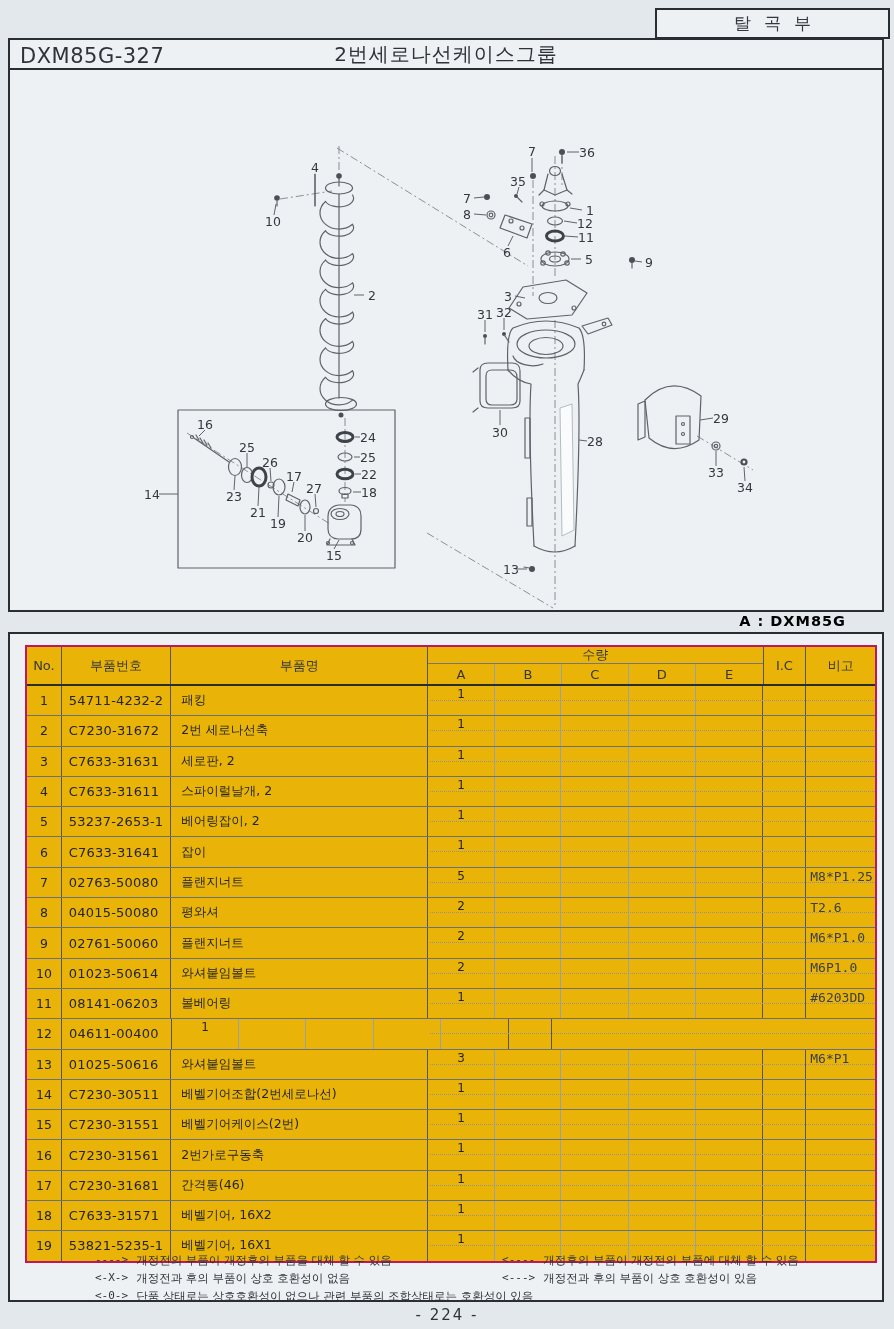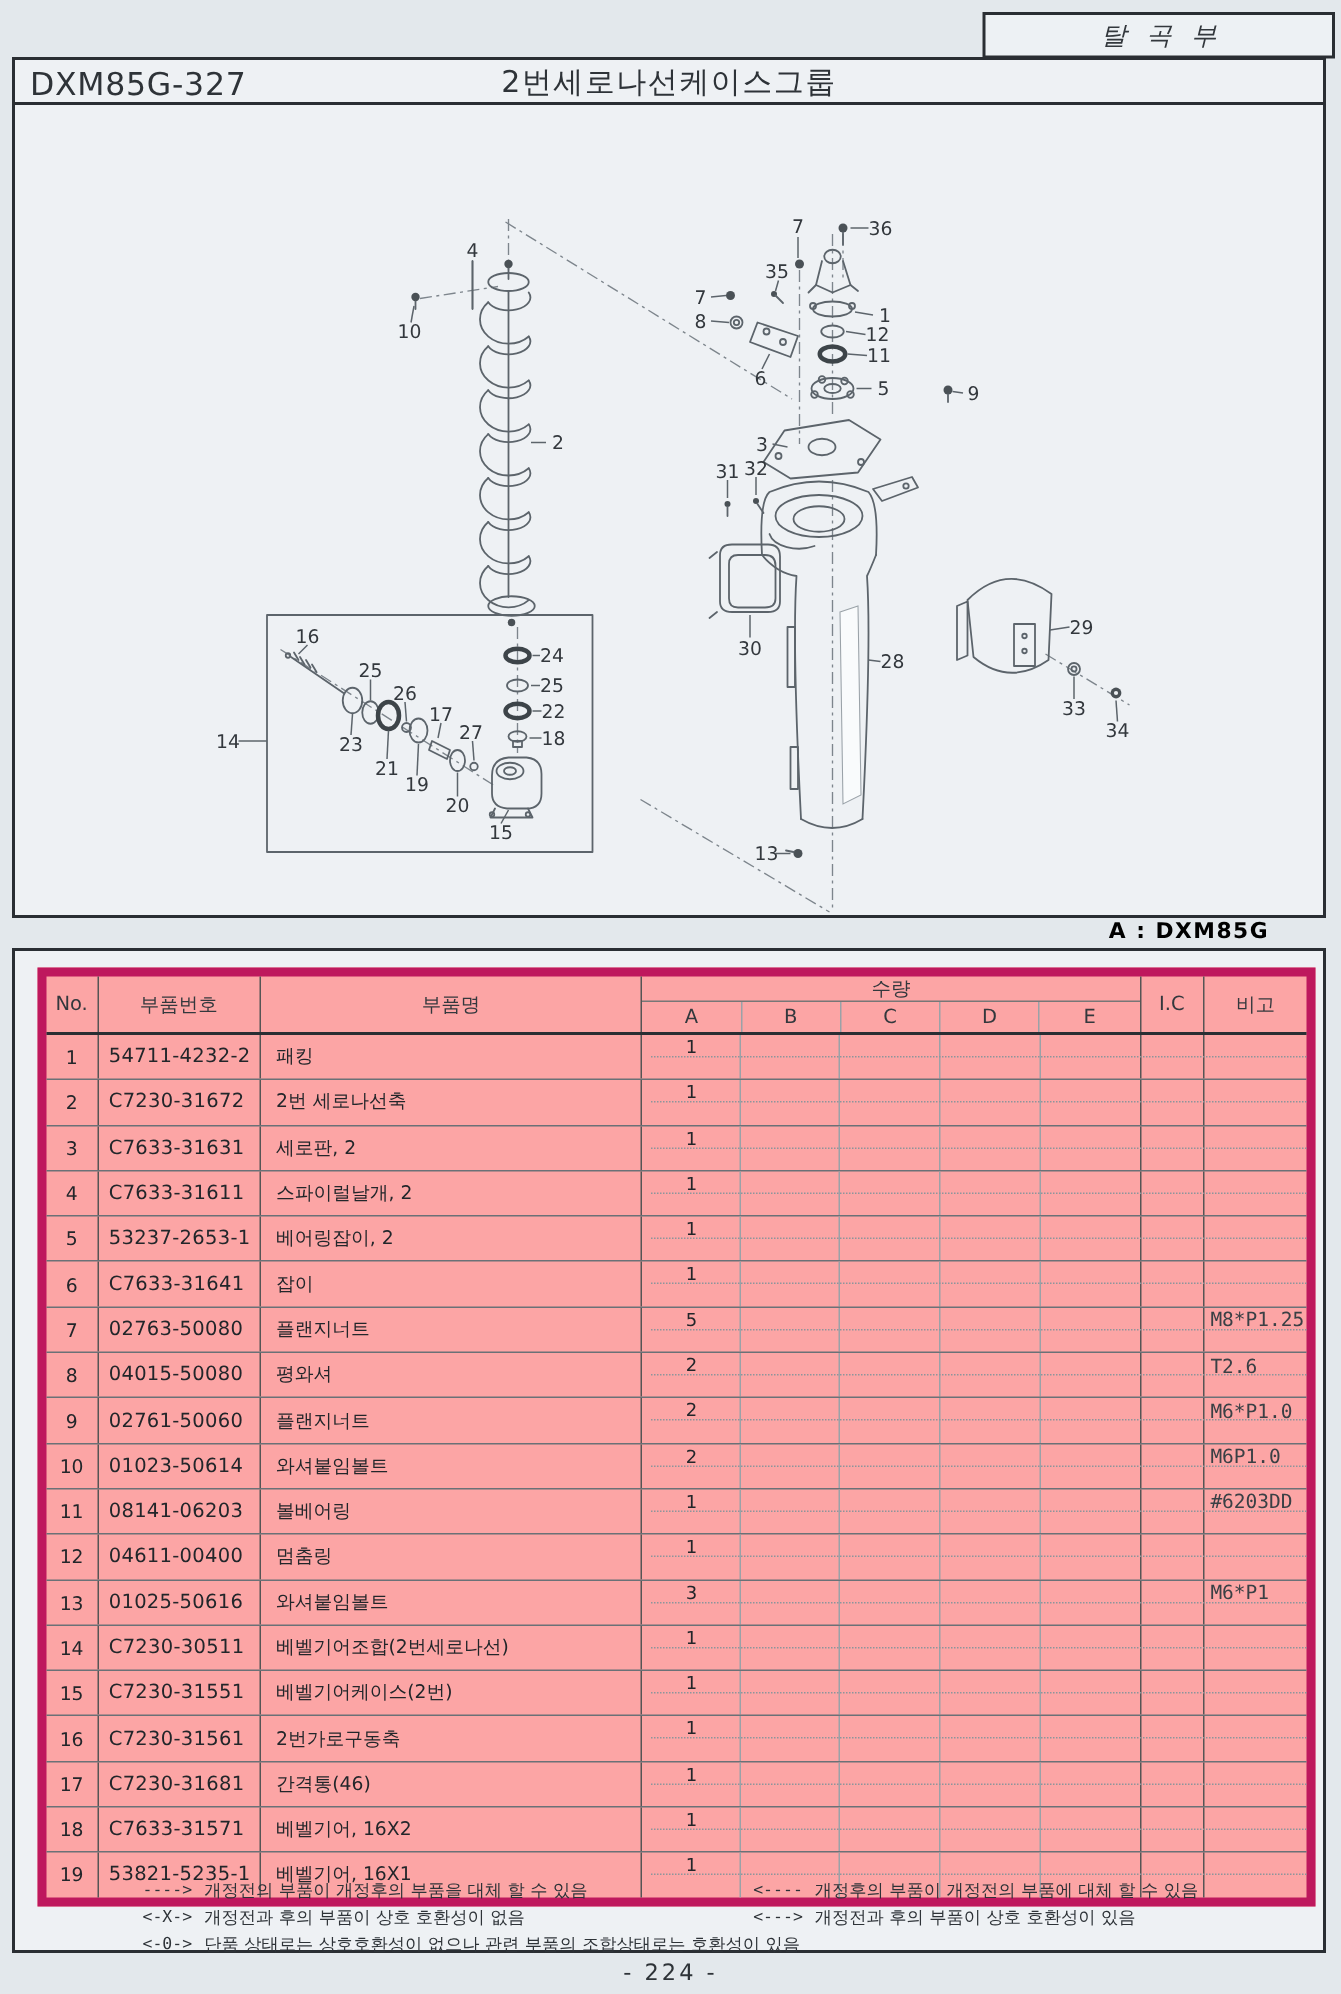--- a/index.html
+++ b/index.html
@@ -9,21 +9,21 @@
     font-family:"DejaVu Sans","Liberation Sans",sans-serif;
     color:#22262a;
     -webkit-font-smoothing:antialiased;
   }
   .page{position:absolute;left:0;top:0;width:894px;height:1329px;overflow:hidden;}
 
   
   .tag-box{
     position:absolute;left:655px;top:8px;width:231px;height:27px;
     border:2px solid #2a2e33;background:#edf1f4;
-    display:flex;align-items:center;justify-content:center;font-style:italic;
+    display:flex;align-items:center;justify-content:center;
   }
   .tag-box span{font-size:17px;letter-spacing:13px;padding-left:13px;color:#33383d;}
 
   
   .frame-top{
     position:absolute;left:8px;top:38px;width:876px;height:574px;
     border:2px solid #2a2e33;background:#eef1f4;box-sizing:border-box;
   }
   .title-bar{
     position:absolute;left:0;top:0;width:100%;height:30px;
@@ -43,21 +43,21 @@
   }
 
   
   .frame-bottom{
     position:absolute;left:8px;top:632px;width:876px;height:670px;
     border:2px solid #2a2e33;background:#eef1f4;box-sizing:border-box;
   }
 
   .parts-table{
     position:absolute;left:25px;top:645px;width:852px;
-    border:6px solid #be185d;background:#fca5a5;box-sizing:border-box;
+    border:2px solid #be185d;background:#eab308;box-sizing:border-box;
   }
   .thead{display:flex;height:37px;border-bottom:2px solid #2a2e33;font-size:13px;color:#33383d;}
   .cell{box-sizing:border-box;}
   .hdr{display:flex;align-items:center;justify-content:center;}
   .c-no{width:35px;border-right:1px solid #555;}
   .c-pn{width:110px;border-right:1px solid #555;}
   .c-name{width:258px;border-right:1px solid #555;text-align:right;}
   .c-ic{width:43px;border-right:1px solid #555;}
   .c-rem{width:69px;}
   .qty-block{width:337px;border-right:1px solid #555;display:flex;flex-direction:column;box-sizing:border-box;}
@@ -573,21 +573,20 @@
           <div class="td td-qty qc"></div>
           <div class="td td-qty qd"></div>
           <div class="td td-qty qe"></div>
           <div class="td td-ic"></div>
           <div class="td td-rem">#6203DD</div>
           <div class="dotline"></div>
         </div>
         <div class="trow">
           <div class="td td-no">12</div>
           <div class="td td-pn">04611-00400</div>
-          <div class="td td-name">멈춤링</div>
           <div class="td td-qty qa">1</div>
           <div class="td td-qty qb"></div>
           <div class="td td-qty qc"></div>
           <div class="td td-qty qd"></div>
           <div class="td td-qty qe"></div>
           <div class="td td-ic"></div>
           <div class="td td-rem"></div>
           <div class="dotline"></div>
         </div>
         <div class="trow">

